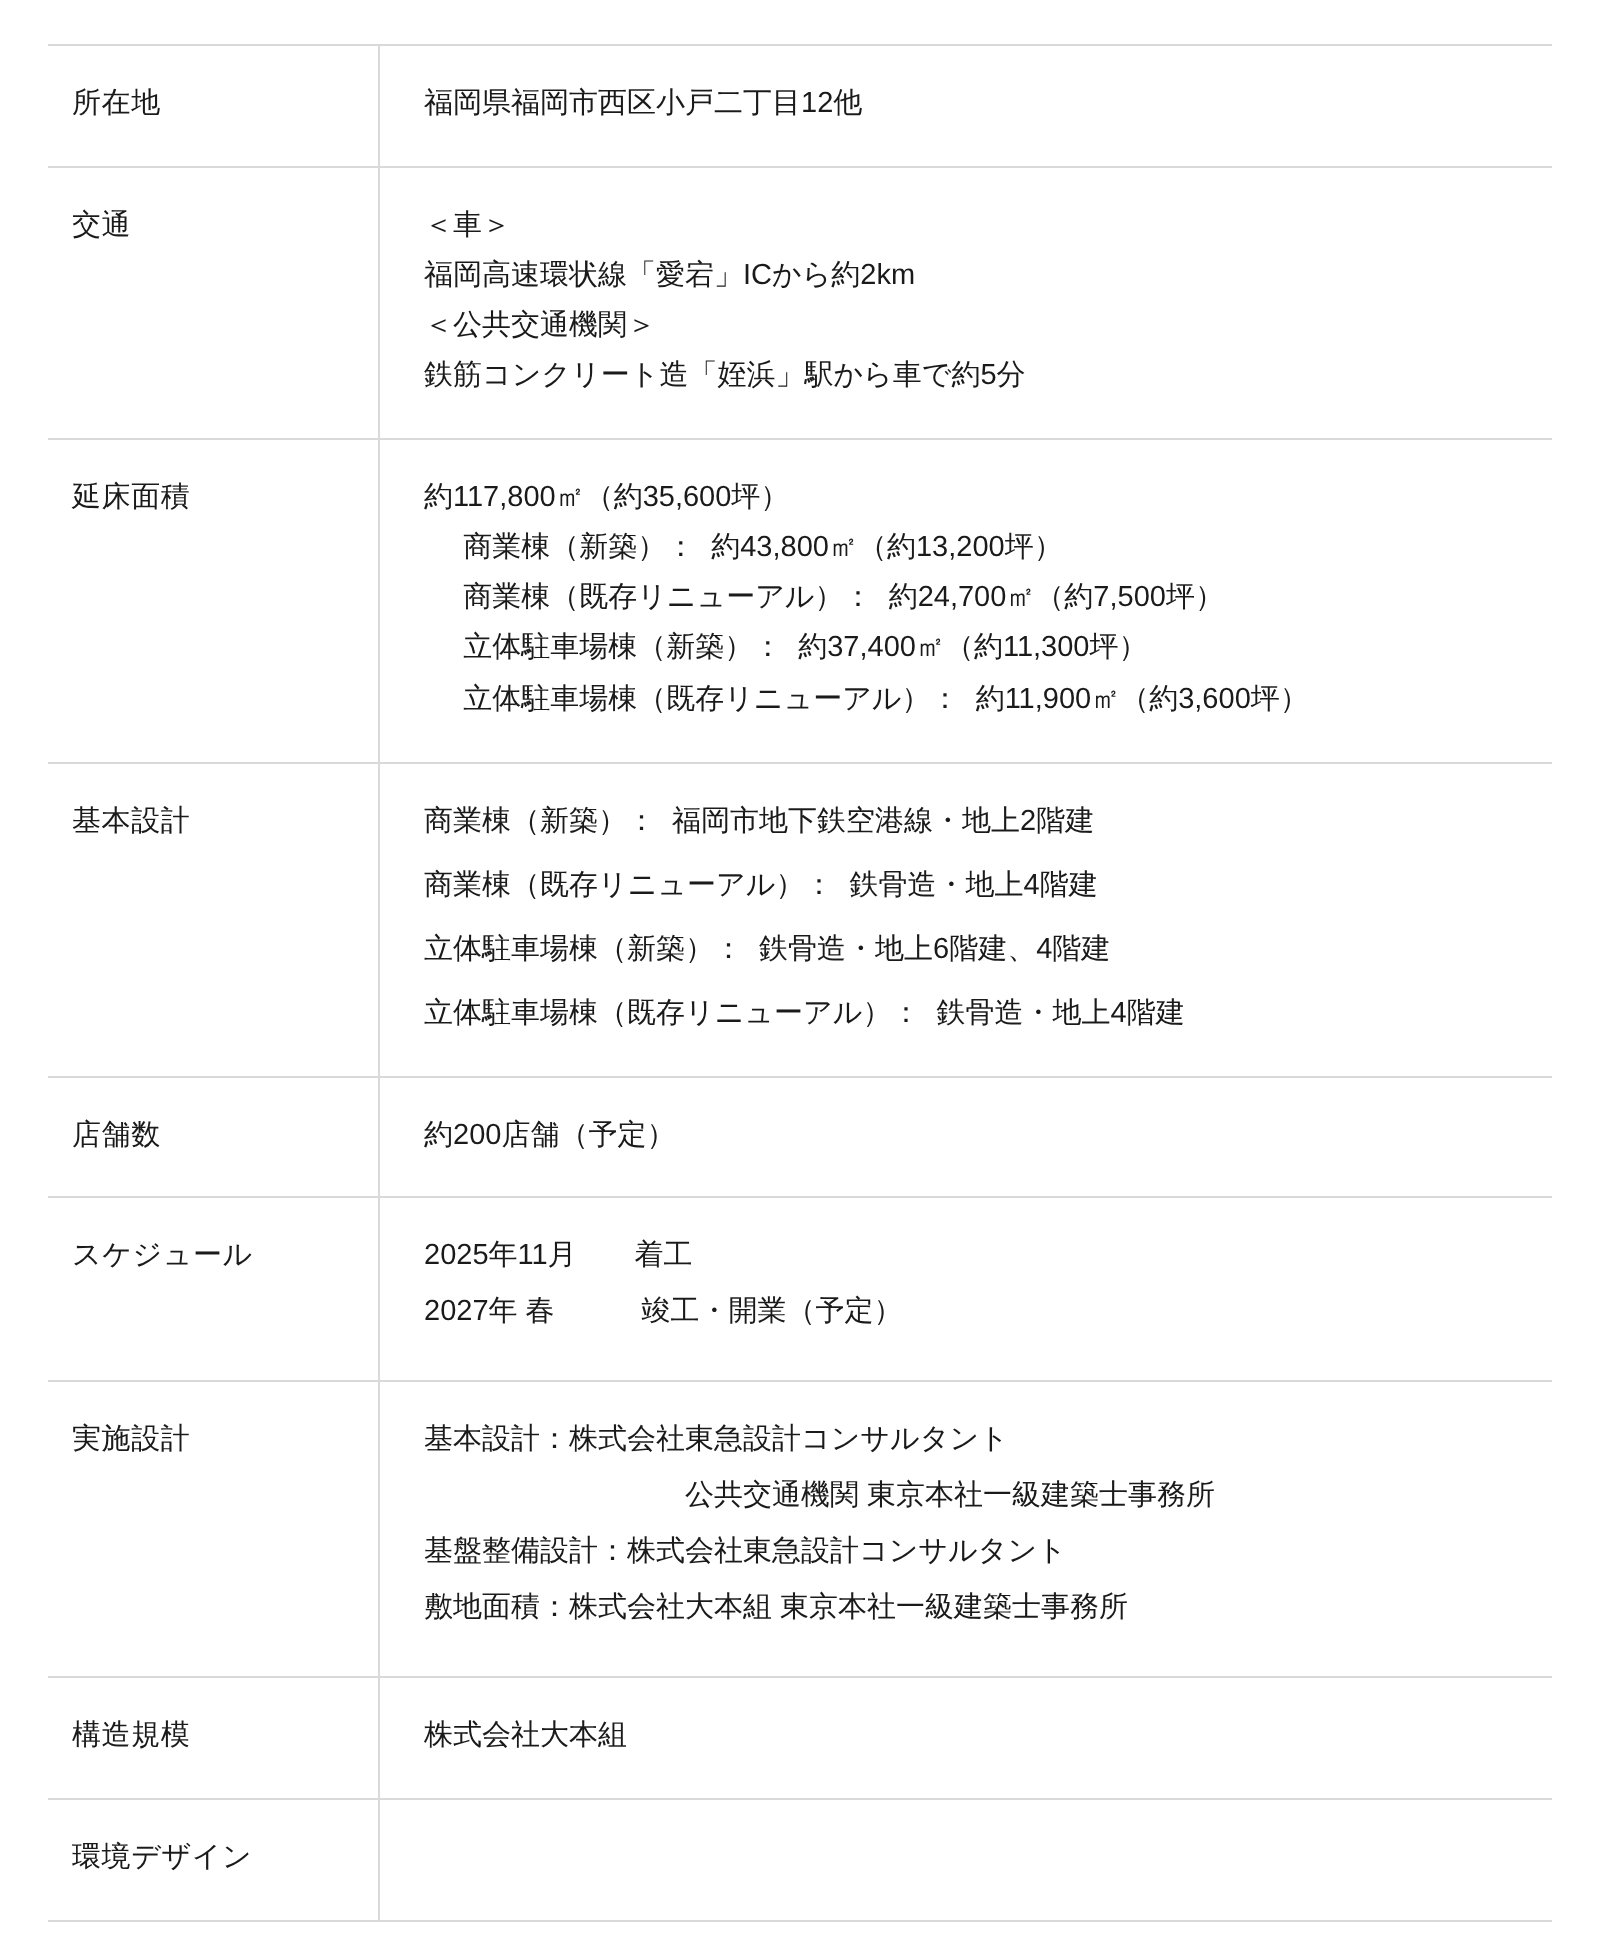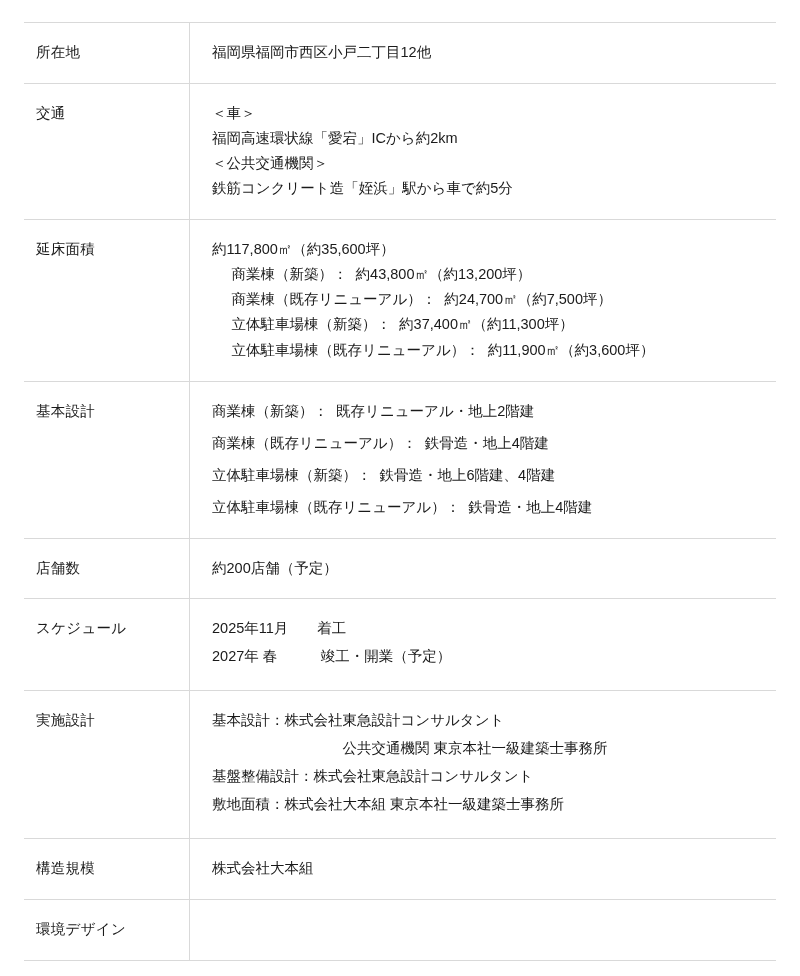--- a/index.html
+++ b/index.html
@@ -98,21 +98,21 @@
             <span class="line">約117,800㎡（約35,600坪）</span>
             <span class="line indent-1">商業棟（新築）：  約43,800㎡（約13,200坪）</span>
             <span class="line indent-1">商業棟（既存リニューアル）：  約24,700㎡（約7,500坪）</span>
             <span class="line indent-1">立体駐車場棟（新築）：  約37,400㎡（約11,300坪）</span>
             <span class="line indent-1">立体駐車場棟（既存リニューアル）：  約11,900㎡（約3,600坪）</span>
           </td>
         </tr>
         <tr class="row-structure">
           <th class="label">基本設計</th>
           <td class="value">
-            <span class="line">商業棟（新築）：  既存リニューアル・地上2階建</span>
+            <span class="line">商業棟（新築）：  福岡市地下鉄空港線・地上2階建</span>
             <span class="line">商業棟（既存リニューアル）：  鉄骨造・地上4階建</span>
             <span class="line">立体駐車場棟（新築）：  鉄骨造・地上6階建、4階建</span>
             <span class="line">立体駐車場棟（既存リニューアル）：  鉄骨造・地上4階建</span>
           </td>
         </tr>
         <tr class="row-stores">
           <th class="label">店舗数</th>
           <td class="value">
             <span class="line">約200店舗（予定）</span>
           </td>

